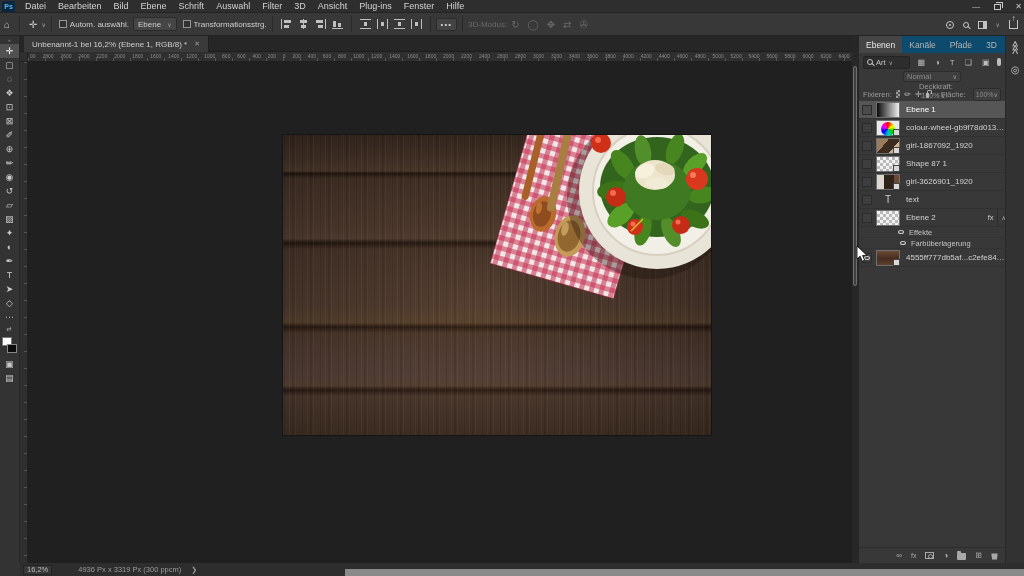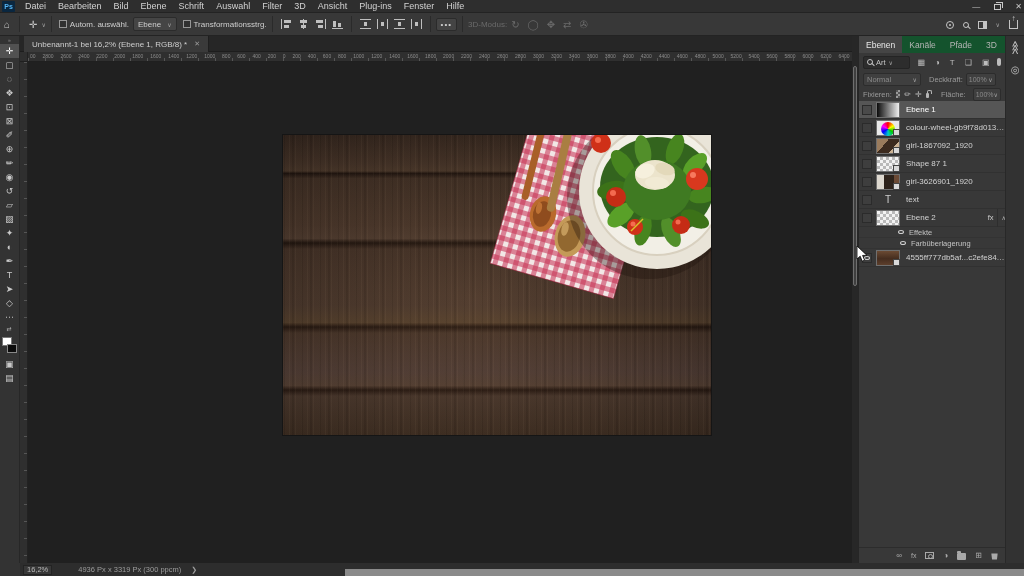--- a/index.html
+++ b/index.html
@@ -93,31 +93,31 @@
   
   #statusbar{position:absolute;left:20px;top:563px;width:1004px;height:13px;background:#2d2d2d;
     display:flex;align-items:center;font-size:7.5px;color:#9c9c9c;}
   .zoomfield{background:#383838;border:1px solid #232323;height:10px;padding:0 3px;margin-left:3px;
     display:flex;align-items:center;color:#b9b9b9;}
   .docinfo{margin-left:26px;}
   .st-chev{margin-left:10px;color:#9c9c9c;font-size:7px;}
   #toolcol-bottom{position:absolute;left:0;top:563px;width:20px;height:13px;background:#333;}
   
   #panels{position:absolute;left:858px;top:36px;width:147px;height:533px;background:#383838;border-left:1px solid #262626;}
-  #ptabs{height:17px;background:#14532d;display:flex;align-items:stretch;font-size:8.5px;color:#b5b5b5;}
+  #ptabs{height:17px;background:#0c4a6e;display:flex;align-items:stretch;font-size:8.5px;color:#b5b5b5;}
   .ptab{display:flex;align-items:center;padding:0 7px;}
   .ptab.active{background:#454545;color:#e8e8e8;}
   .ptab-menu{margin-left:auto;display:flex;align-items:center;padding:0 5px;color:#b5b5b5;font-size:9px;}
   .prow{display:flex;align-items:center;font-size:7.5px;color:#9a9a9a;padding:0 4px;}
   #filterrow{height:18px;gap:5px;}
   .searchbox{background:#2d2d2d;border:1px solid #242424;border-radius:2px;height:13px;width:56px;
     display:flex;align-items:center;gap:3px;padding:0 3px;color:#c4c4c4;font-size:7.5px;}
   .filtico{font-size:8px;color:#bdbdbd;margin:0 2.5px;}
   .filter-toggle{margin-left:auto;width:5px;height:8px;border-radius:3px;background:#bdbdbd;}
-  #blendrow{height:16px;}
+  #blendrow{height:16px;flex-direction:column;}
   .blendsel{background:#3f3f3f;border:1px solid #2c2c2c;border-radius:2px;height:13px;width:58px;
     display:flex;align-items:center;justify-content:space-between;padding:0 3px;color:#8a8a8a;font-size:7.5px;}
   .valbox{background:#3f3f3f;border:1px solid #2c2c2c;border-radius:2px;height:13px;width:30px;
     display:flex;align-items:center;justify-content:space-between;padding:0 2px;color:#8a8a8a;font-size:7px;margin-left:3px;}
   #lockrow{height:14px;gap:4px;color:#9a9a9a;}
   .checker-sm{width:8px;height:8px;background:repeating-conic-gradient(#9a9a9a 0 25%,#555 0 50%) 0 0/4px 4px;}
   .lockpad{width:6px;height:5px;background:#b5b5b5;border-radius:1px;position:relative;margin-top:3px;}
   .lockpad::before{content:'';position:absolute;top:-3px;left:1px;width:3px;height:3px;border:1px solid #b5b5b5;border-bottom:none;border-radius:2px 2px 0 0;}
   .lockico{font-size:8px;color:#b5b5b5;}
   

